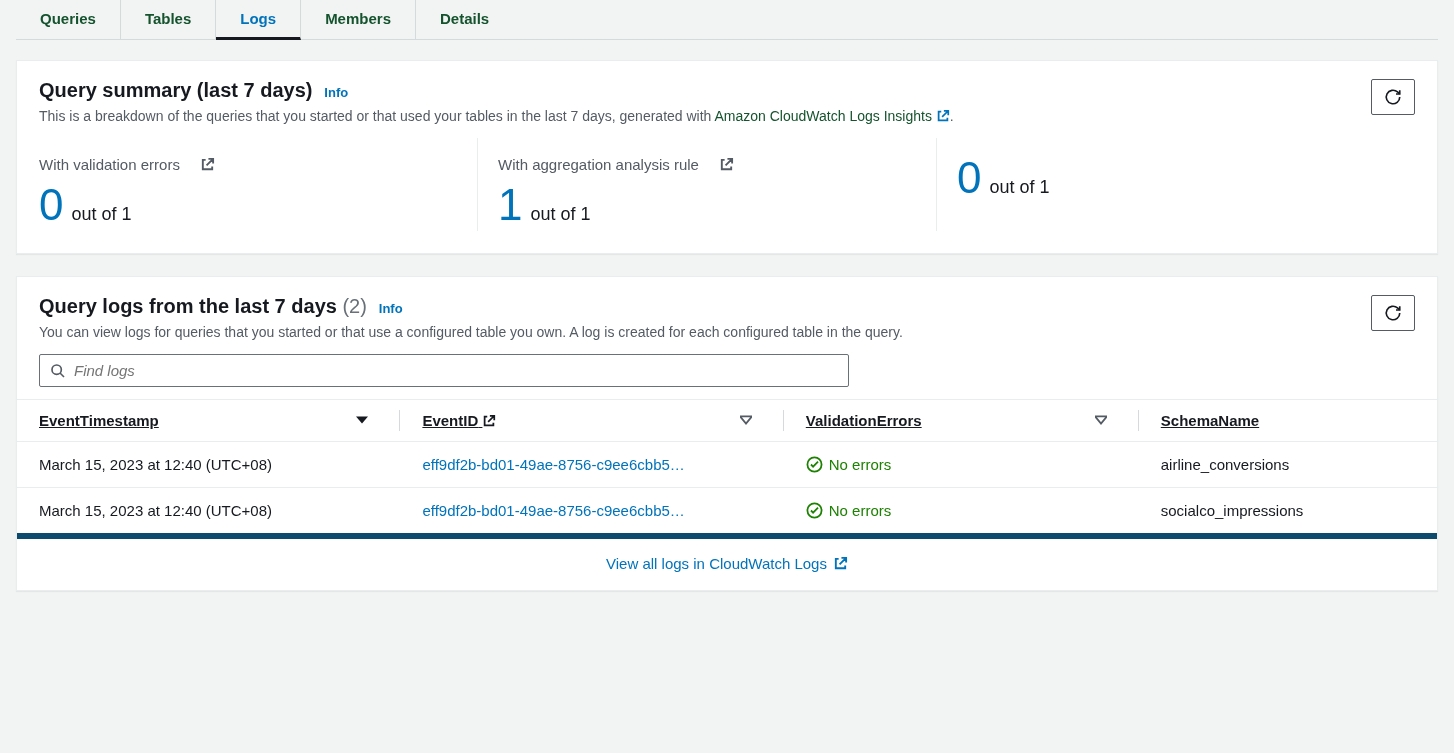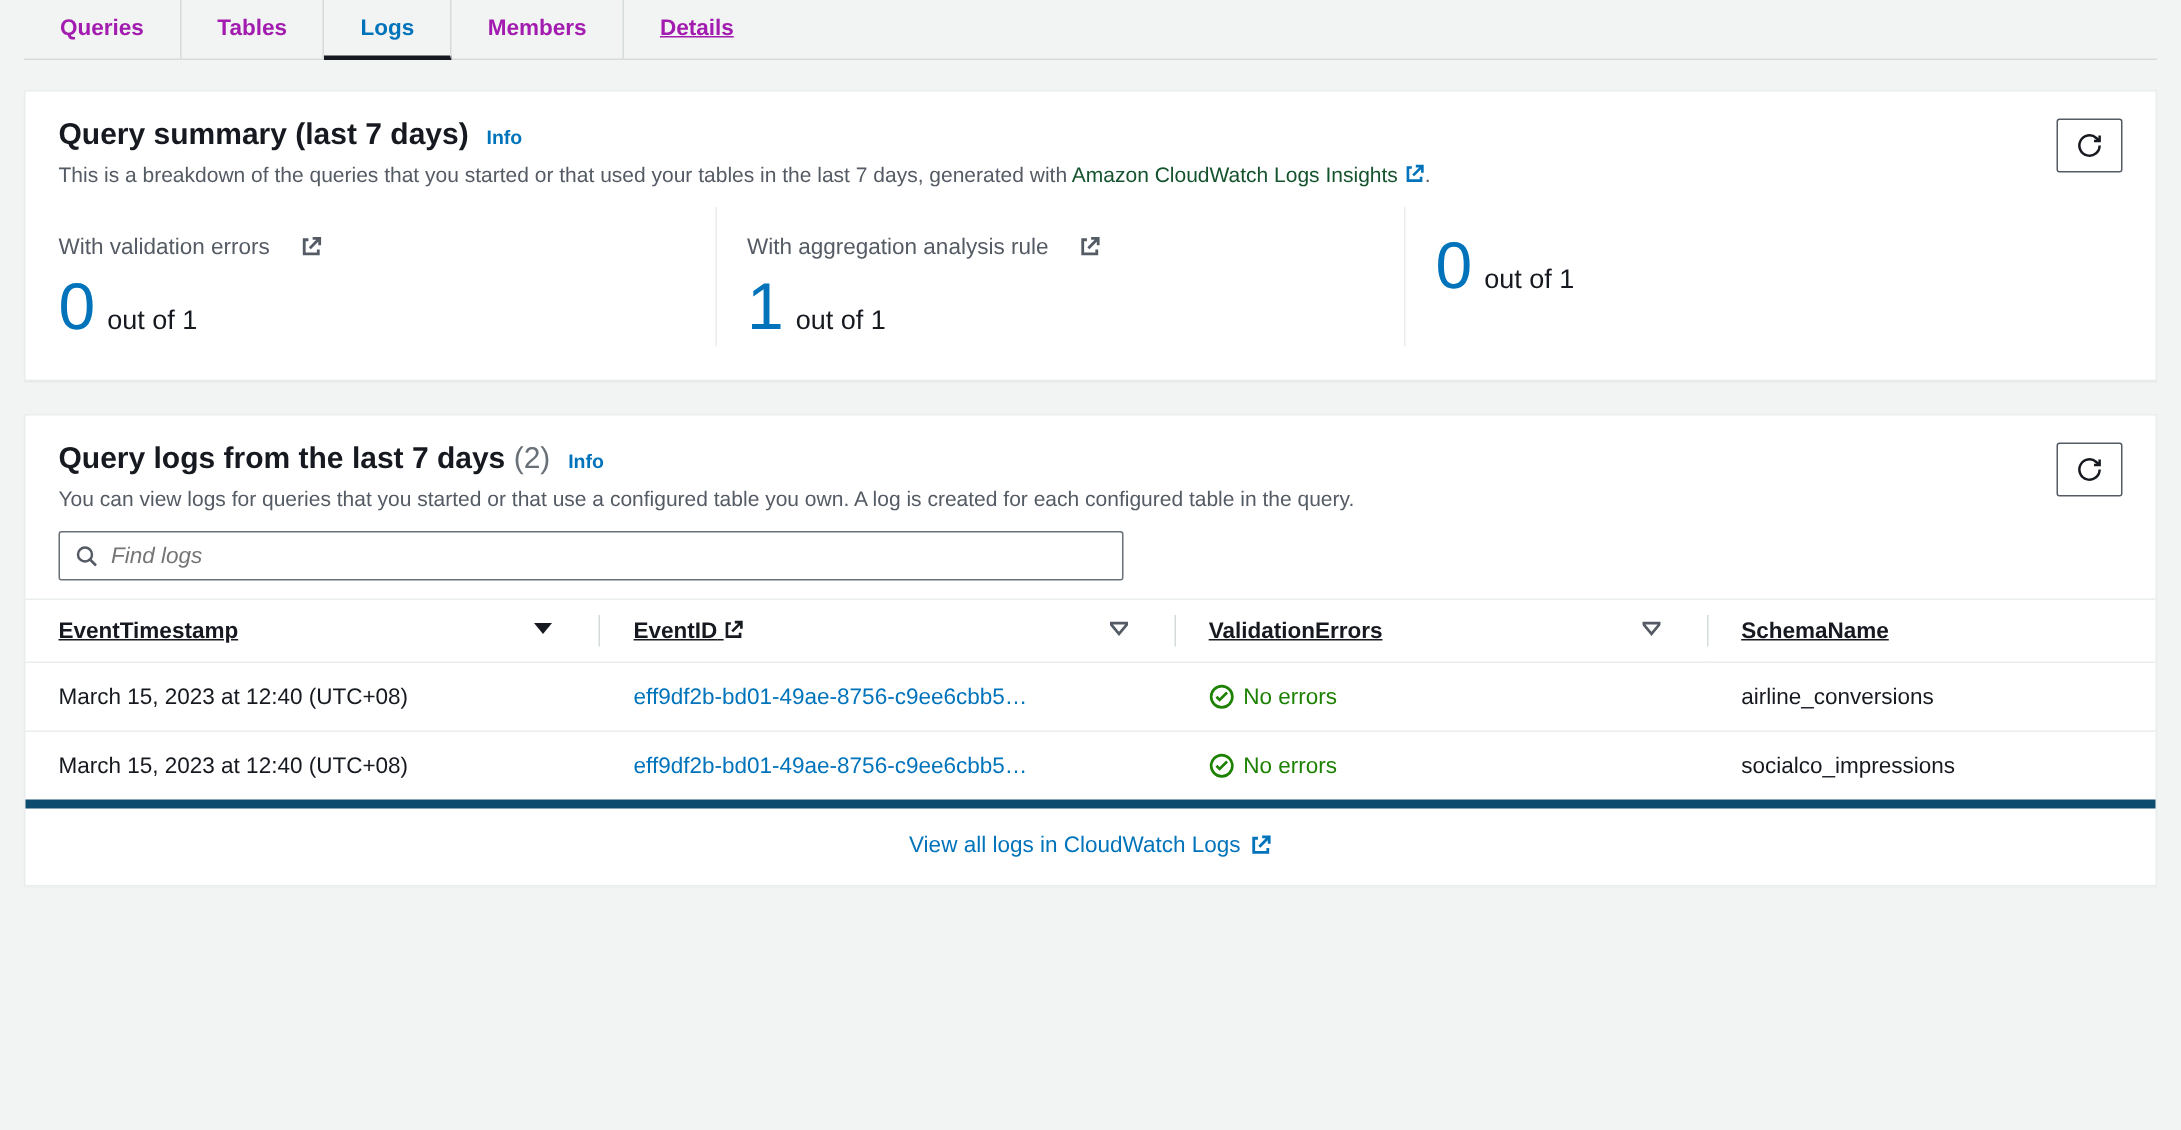--- a/index.html
+++ b/index.html
@@ -12,26 +12,26 @@
 .page { padding: 0 16px; }
 .tabs {
   display: flex;
   border-bottom: 1px solid #d5dbdb;
   margin-bottom: 20px;
 }
 .tab {
   padding: 10px 24px;
   font-size: 15px;
   font-weight: 700;
-  color: #a21caf;
+  color: #14532d;
   cursor: pointer;
   border-right: 1px solid #d5dbdb;
   position: relative;
 }
-.tab:last-child { border-right: none; text-decoration: underline; }
+.tab:last-child { border-right: none; }
 .tab.active {
   color: #0073bb;
   border-bottom: 3px solid #16191f;
   margin-bottom: -1px;
 }
 .panel {
   background: #fff;
   border: 1px solid #eaeded;
   margin-bottom: 22px;
   box-shadow: 0 1px 1px rgba(0,0,0,0.05);
@@ -112,21 +112,21 @@
   line-height: 1;
 }
 .out-of { font-size: 18px; color: #16191f; }
 .search-wrap { padding: 0 22px 12px; }
 .search {
   display: flex;
   align-items: center;
   border: 1px solid #687078;
   border-radius: 2px;
   padding: 7px 10px;
-  width: 710px;
+  width: 810px;
   max-width: 100%;
 }
 .search input {
   border: none;
   outline: none;
   flex: 1;
   font-size: 15px;
   font-style: italic;
   color: #687078;
   background: transparent;

